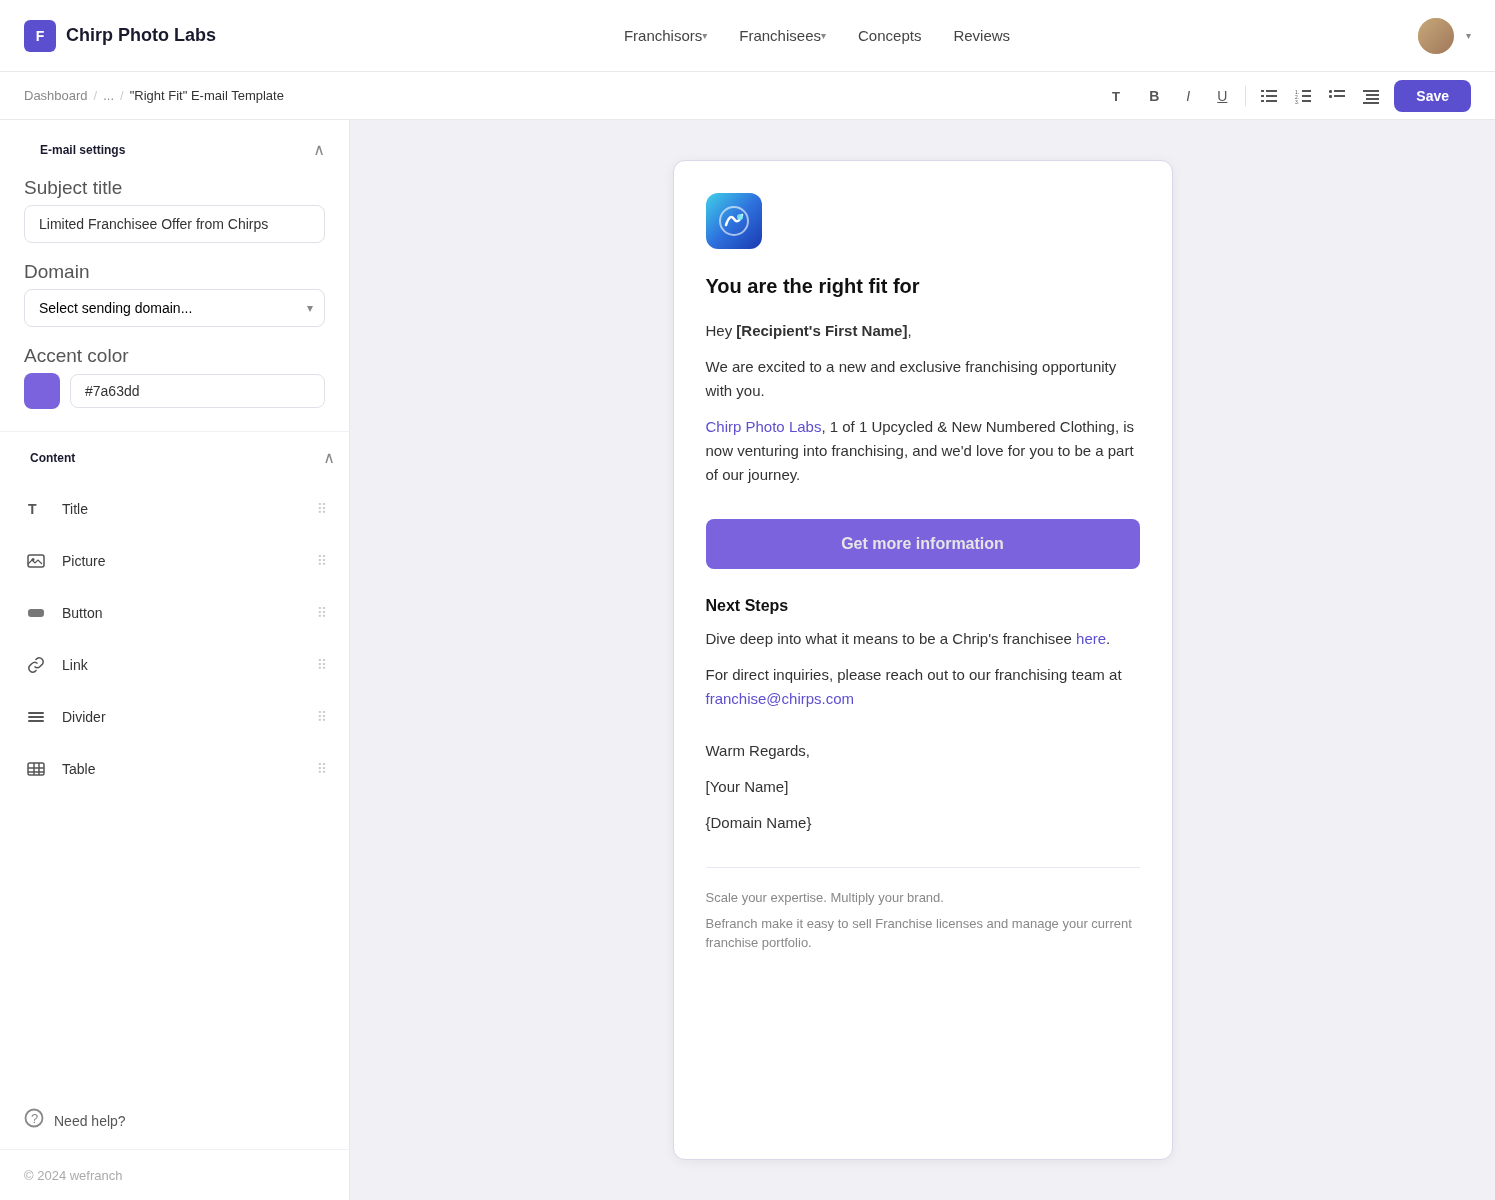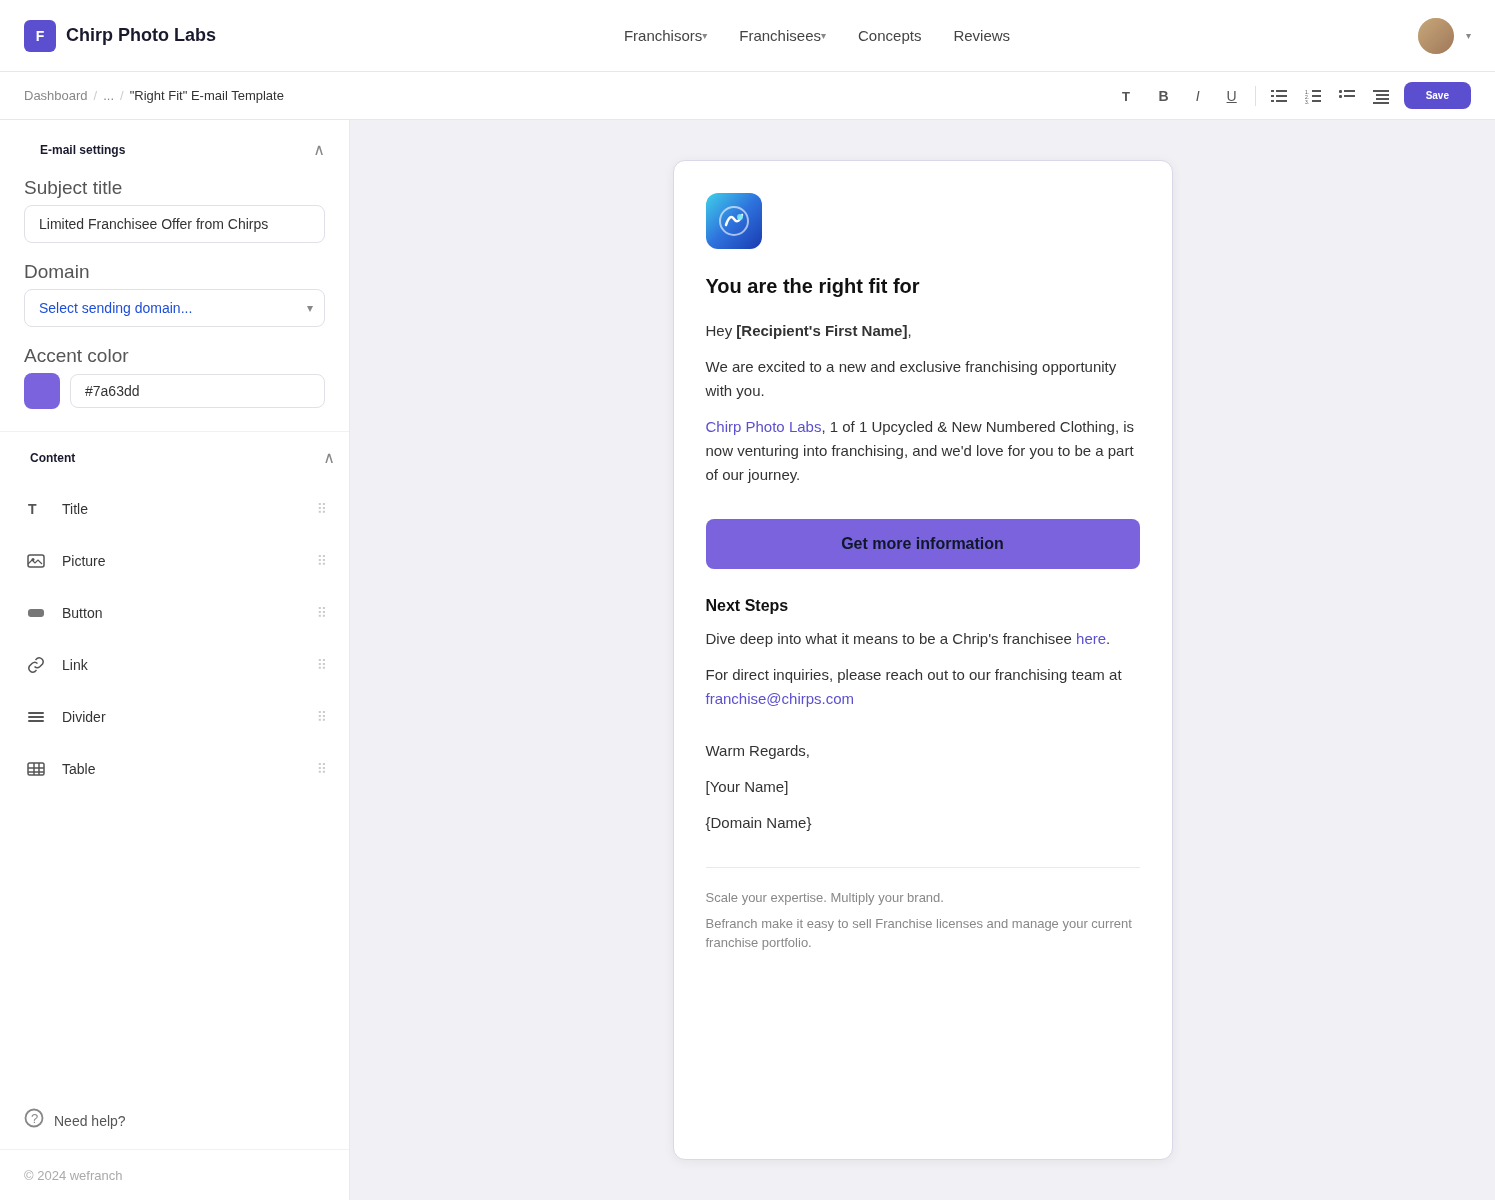--- a/index.html
+++ b/index.html
@@ -44,21 +44,21 @@
     .breadcrumb-sep { color: #ccc; }
     .breadcrumb-current { color: #333; font-weight: 500; }
     .toolbar-icons { display: flex; align-items: center; gap: 4px; }
     .tb-btn {
       width: 30px; height: 30px; display: flex; align-items: center; justify-content: center;
       border-radius: 5px; cursor: pointer; color: #555; font-size: 14px; border: none; background: transparent;
     }
     .tb-sep { width: 1px; height: 20px; background: #e0e0e0; margin: 0 4px; }
     .save-btn {
       background: #5b4fcf; color: #fff; border: none; border-radius: 8px;
-      padding: 8px 22px; font-size: 10px; font-weight: 600; cursor: pointer;
+      padding: 8px 22px; font-size: 14px; font-weight: 600; cursor: pointer;
     }
 
     
     .layout { display: flex; height: calc(1200px - 120px); }
 
     
     .sidebar {
       width: 350px; min-width: 350px; background: #fff;
       border-right: 1px solid #e8e8e8; display: flex; flex-direction: column;
       overflow-y: auto;
@@ -74,21 +74,21 @@
 
     .field-label { font-size: 19px; color: #555; margin-bottom: 6px; font-weight: 500; }
     .field-group { margin-bottom: 18px; }
     .text-input {
       width: 100%; border: 1.5px solid #e0e0e8; border-radius: 8px;
       padding: 10px 14px; font-size: 14px; color: #333; outline: none;
       background: #fff;
     }
     .select-input {
       width: 100%; border: 1.5px solid #e0e0e8; border-radius: 8px;
-      padding: 10px 14px; font-size: 14px; color: #1d4ed8; outline: none;
+      padding: 10px 14px; font-size: 14px; color: #000000; outline: none;
       background: #fff; appearance: none; cursor: pointer;
       display: flex; align-items: center; justify-content: space-between;
     }
     .select-wrapper { position: relative; }
     .select-arrow {
       position: absolute; right: 12px; top: 50%; transform: translateY(-50%);
       color: #888; pointer-events: none; font-size: 12px;
     }
 
     .accent-color-row { display: flex; align-items: center; gap: 10px; }
@@ -147,21 +147,21 @@
       background: linear-gradient(135deg, #5ecde4 0%, #2e72de 40%, #1a4ab5 100%);
       display: flex; align-items: center; justify-content: center;
     }
 
     .email-headline { font-size: 20px; font-weight: 800; color: #111; line-height: 1.3; margin-bottom: 20px; }
     .email-body-text { font-size: 15px; color: #333; line-height: 1.6; margin-bottom: 12px; }
     .email-link { color: #5b4fcf; text-decoration: none; }
     .bold-inline { font-weight: 700; }
 
     .cta-button {
-      display: block; width: 100%; background: #7a63dd; color: #0f172a;
+      display: block; width: 100%; background: #7a63dd; color: #e5e5e5;
       border: none; border-radius: 8px; padding: 16px;
       font-size: 16px; font-weight: 600; text-align: center;
       cursor: pointer; margin: 20px 0; text-decoration: none;
     }
 
     .next-steps-title { font-size: 16px; font-weight: 700; color: #111; margin: 8px 0 12px; }
 
     .email-divider { border: none; border-top: 1px solid #e8e8f0; margin: 20px 0; }
 
     .email-footer-text { font-size: 13px; color: #888; line-height: 1.5; }

